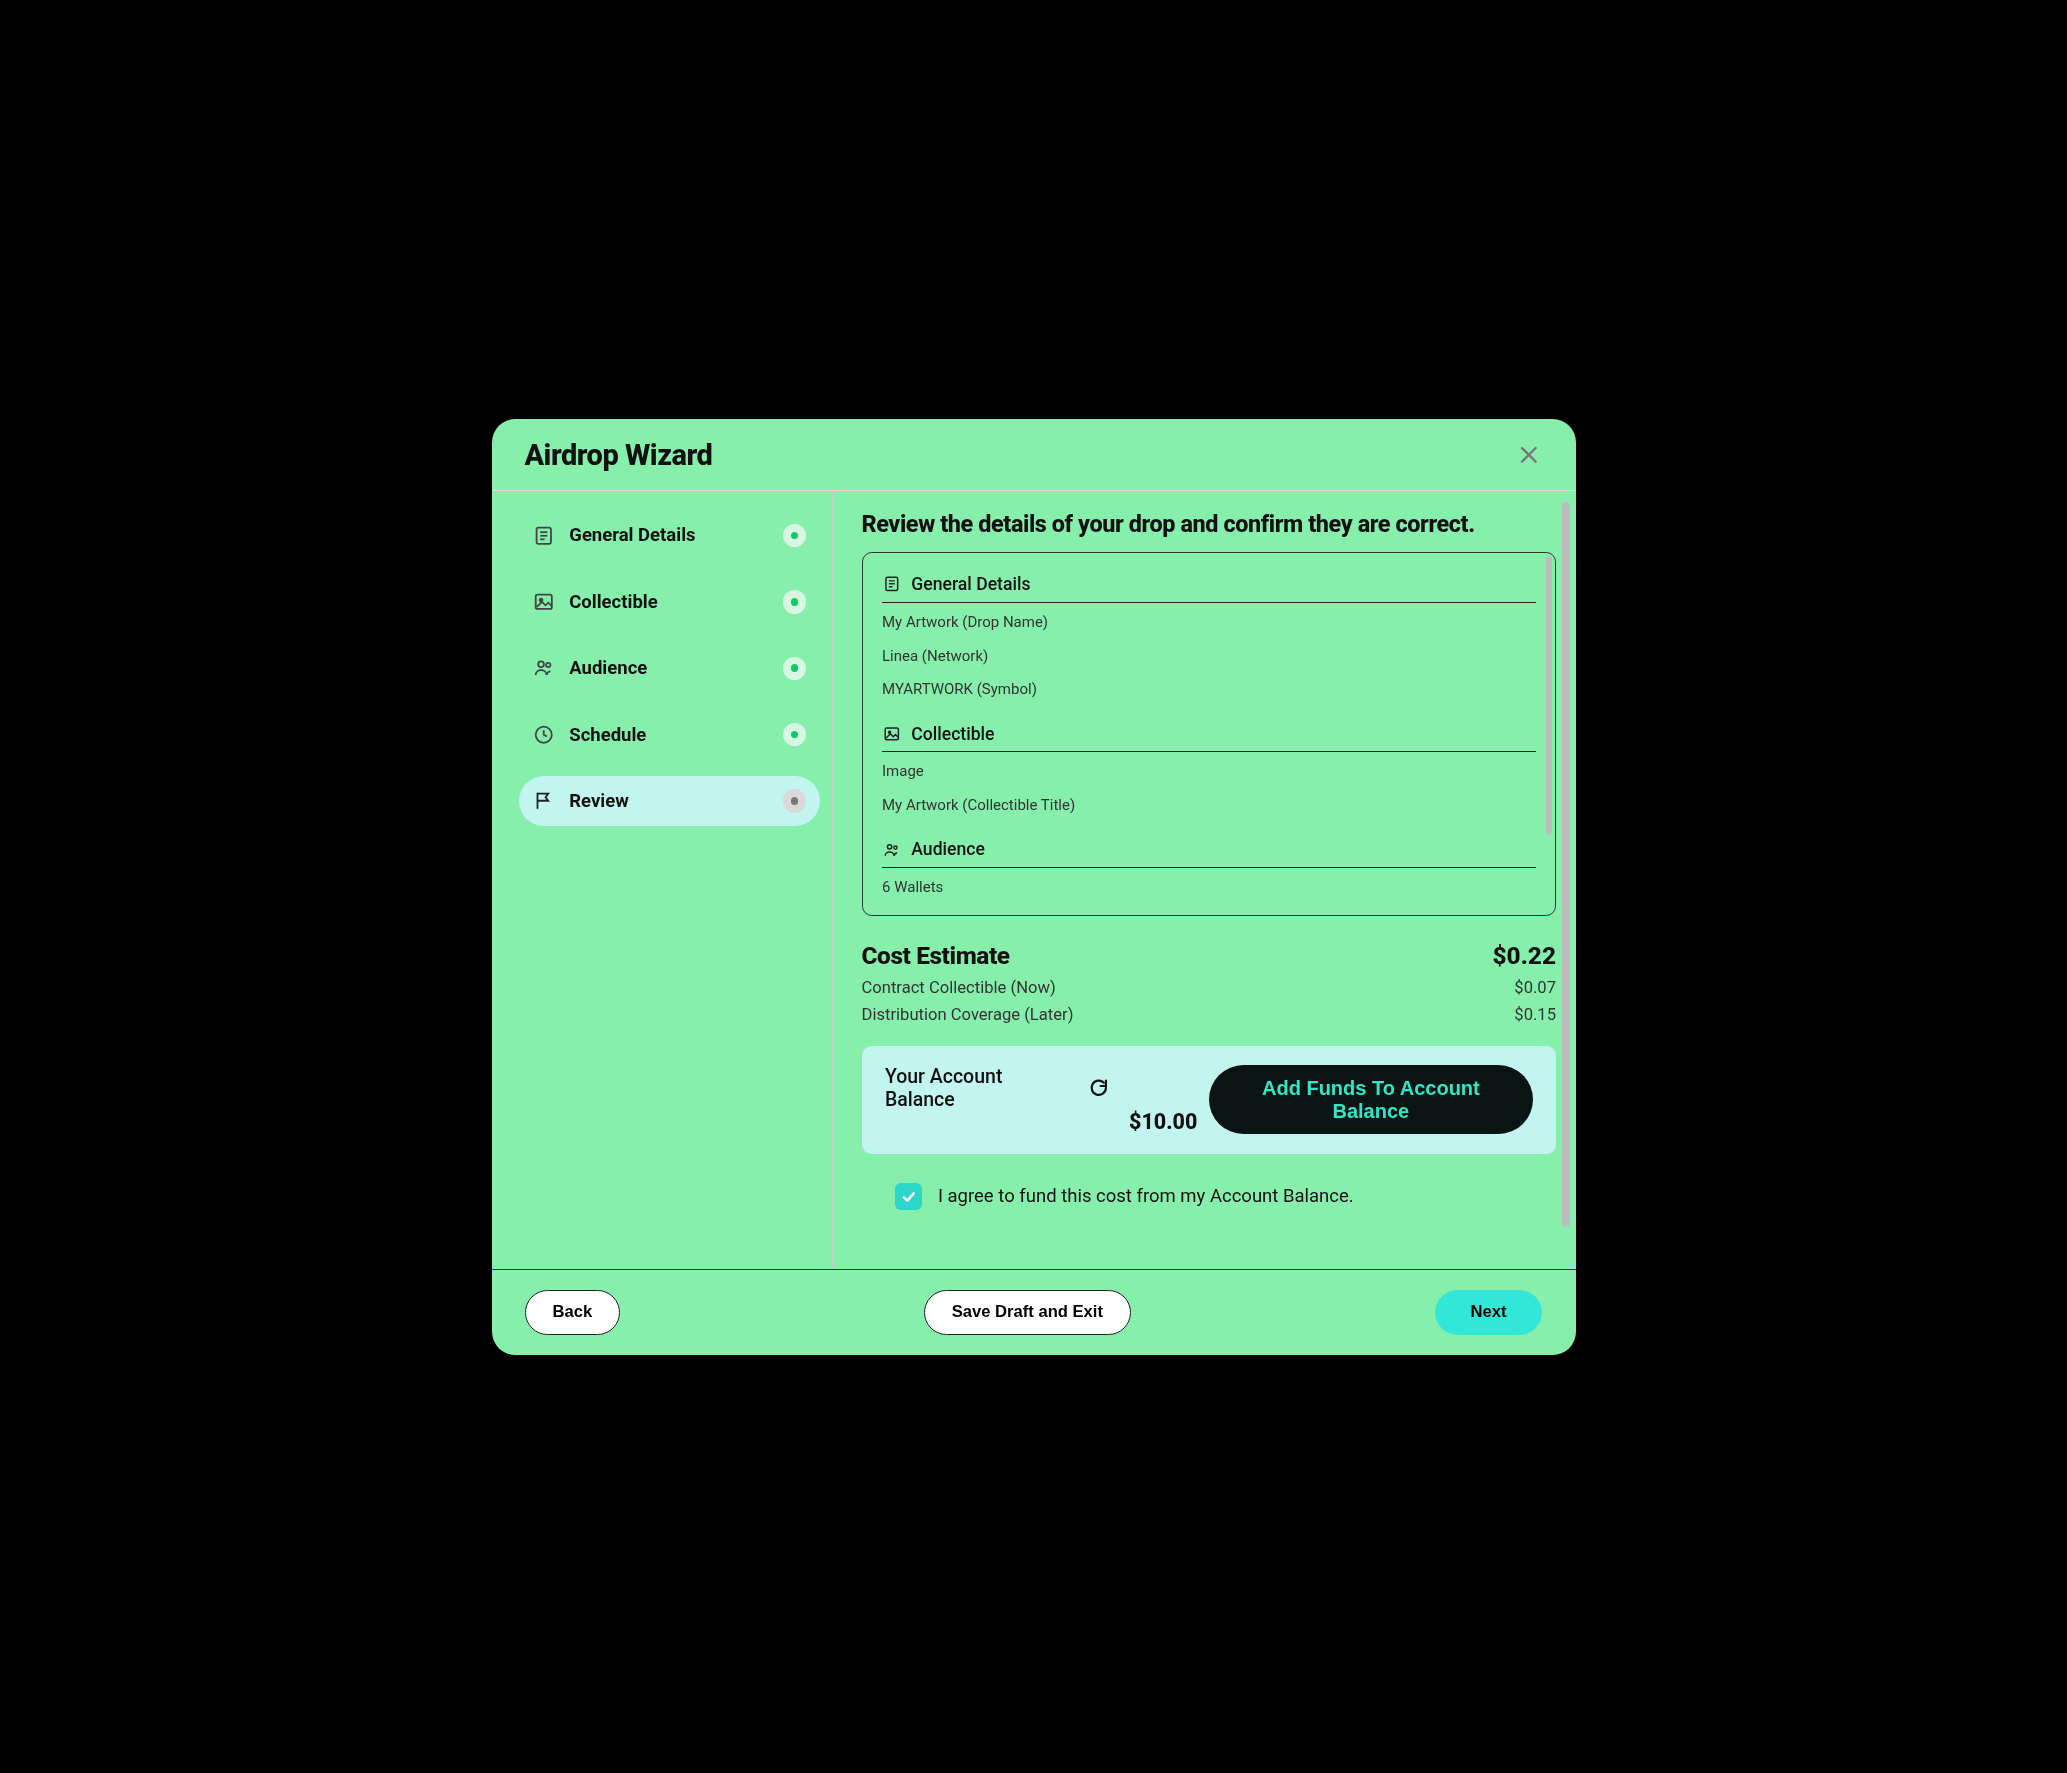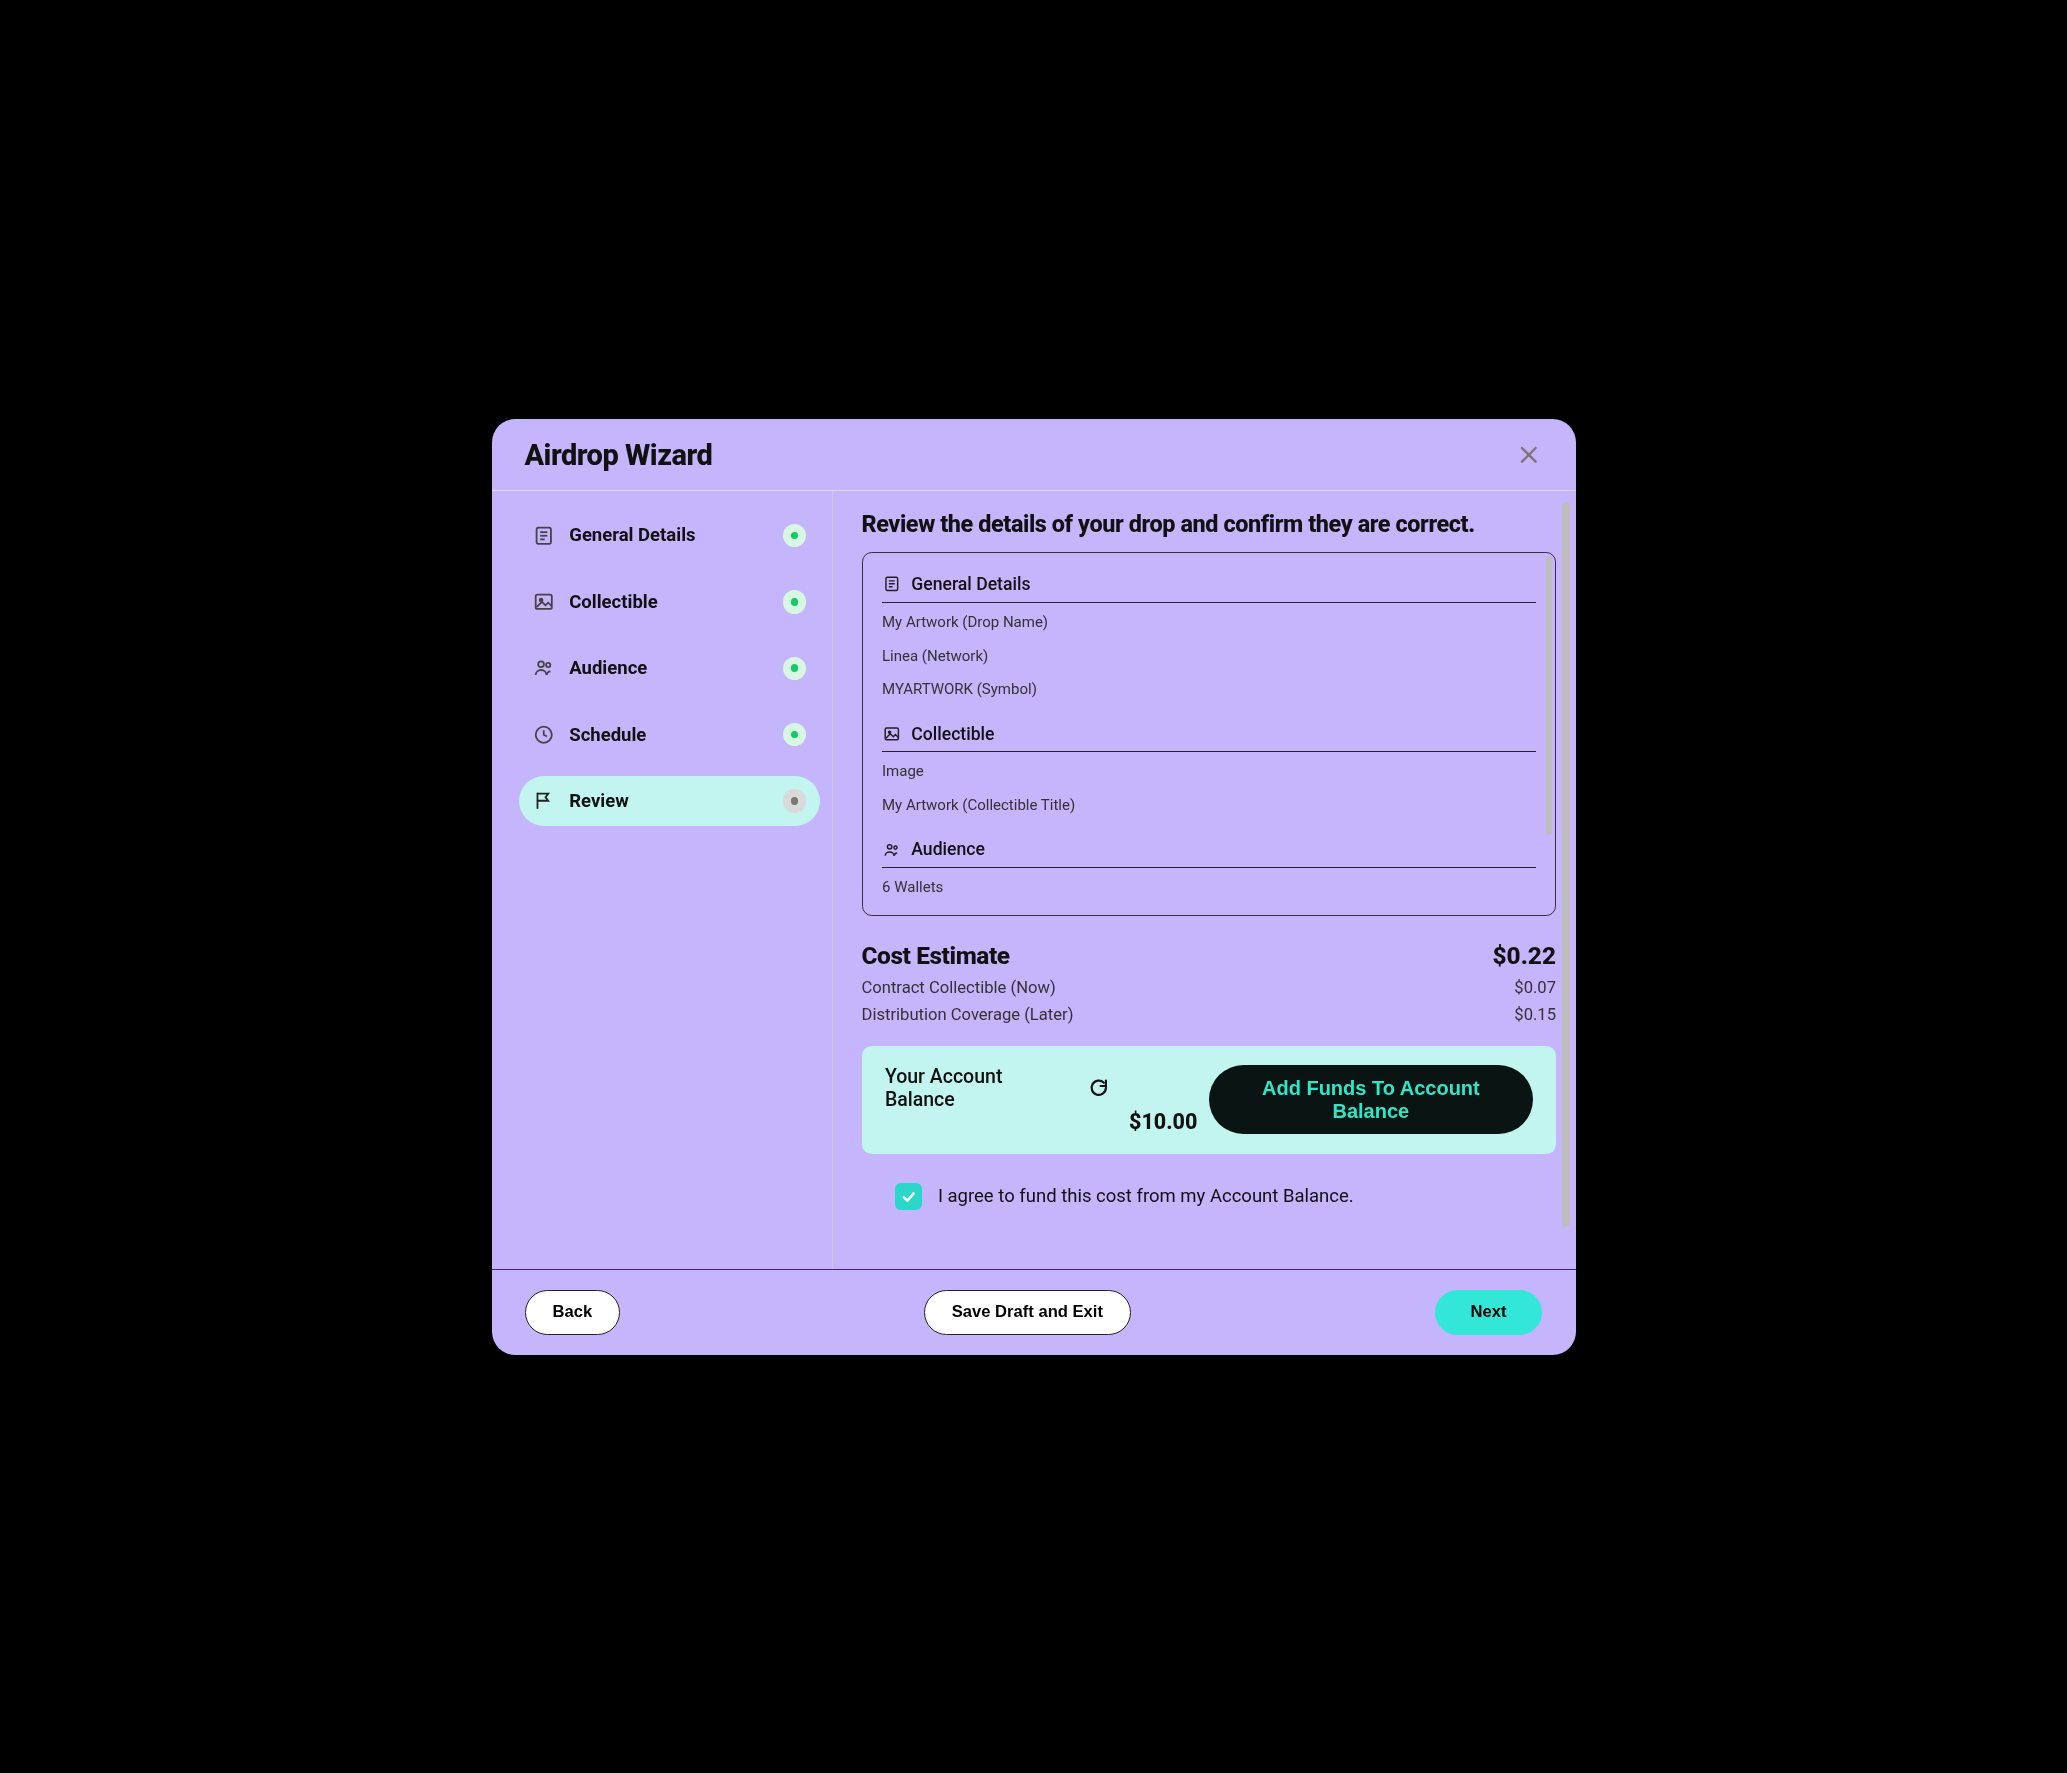--- a/index.html
+++ b/index.html
@@ -8,21 +8,21 @@
     background: #000;
     font-family: -apple-system, BlinkMacSystemFont, "Segoe UI", Roboto, Helvetica, Arial, sans-serif;
     color: #111;
     display: flex;
     align-items: center;
     justify-content: center;
   }
   .modal {
     width: 1084px;
     height: 936px;
-    background: #c4b5fd;
+    background: #86efac;
     border-radius: 23.4px;
     display: flex;
     flex-direction: column;
     overflow: hidden;
     position: relative;
   }
   .modal-header {
     padding: 19.5px 33px 17.6px 33px;
     display: flex;
     align-items: center;

